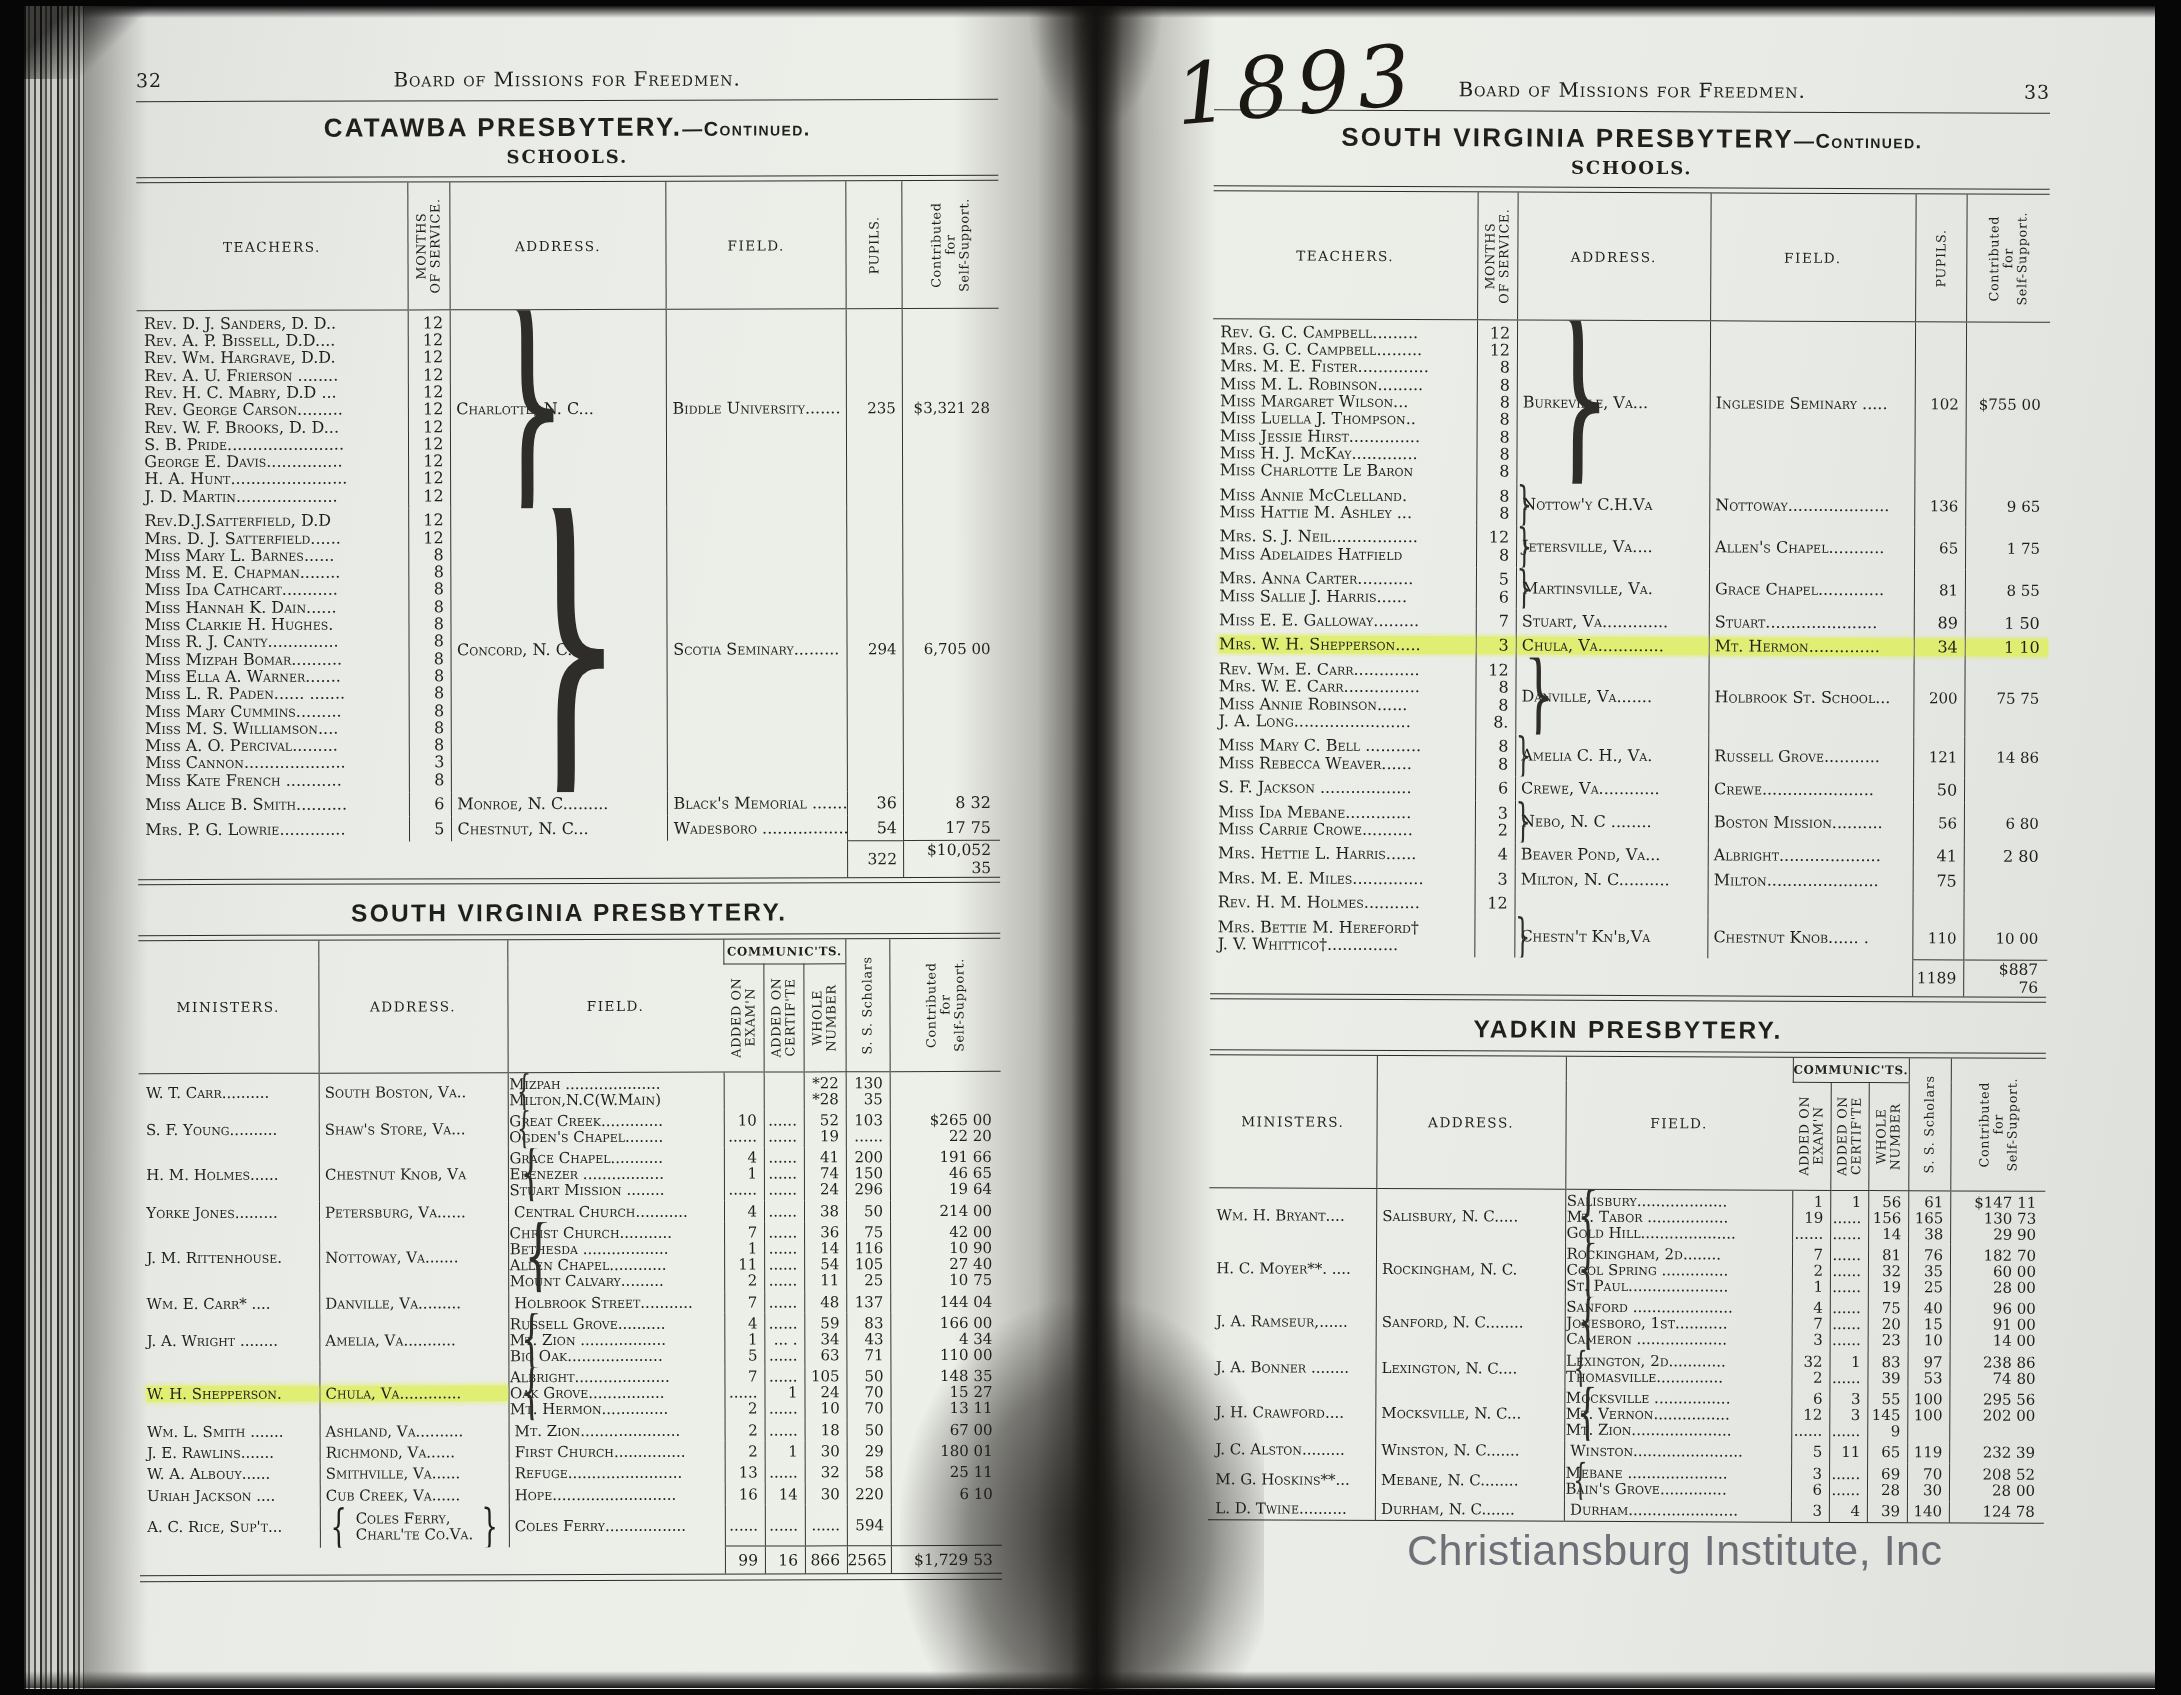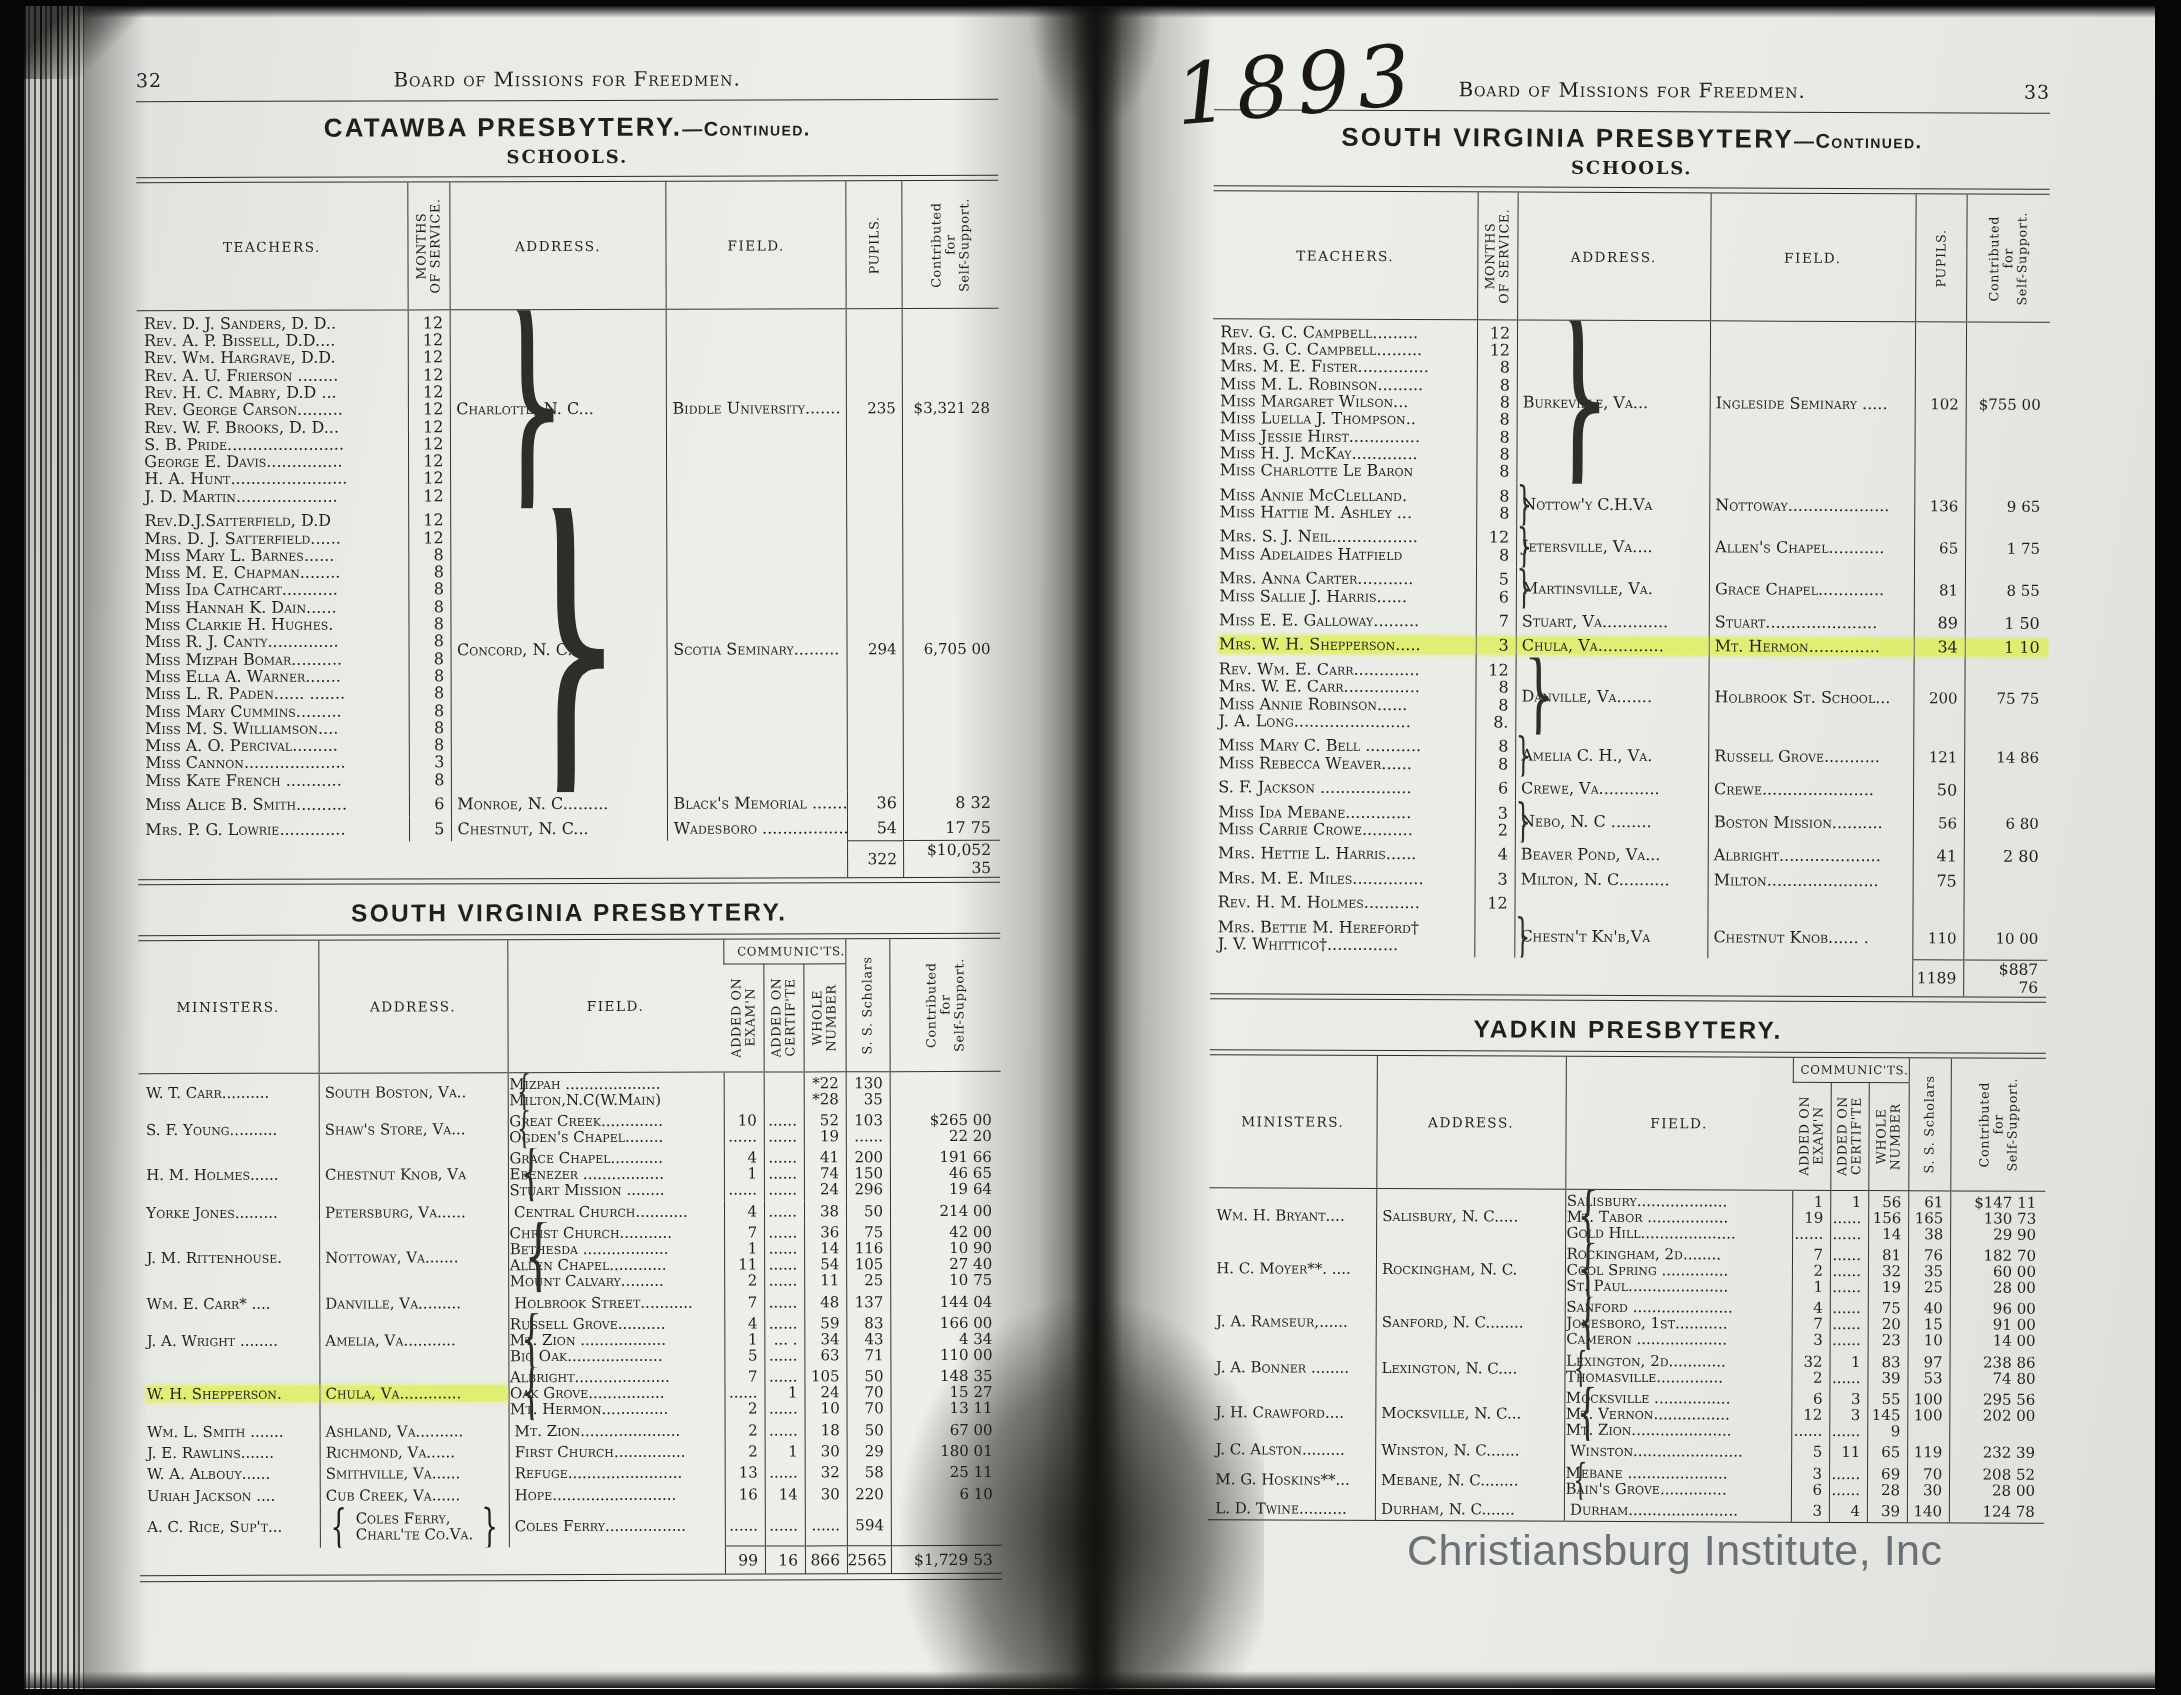--- a/index.html
+++ b/index.html
@@ -48,21 +48,21 @@
   .sgl{border-top:1.5px solid #2c2b29;}
 
   table{border-collapse:collapse;table-layout:fixed;width:100%;}
   td,th{padding:0;vertical-align:middle;overflow:hidden;}
   .schools td+td,.schools th+th,.mins td+td,.mins th+th{border-left:1px solid #33322f;}
   thead th{border-bottom:1px solid #33322f;font-weight:400;}
   .th-hz{font-size:13.6px;letter-spacing:1.5px;text-align:center;font-variant:small-caps;}
   .schools thead th{height:127px;}
   .vert{writing-mode:vertical-rl;transform:rotate(180deg);white-space:pre-line;font-size:12.7px;
         letter-spacing:0.7px;line-height:14px;margin:0 auto;text-align:center;}
-  .th-comm{height:23.6px;font-size:11.8px;letter-spacing:0.7px;text-align:right;}
+  .th-comm{height:23.6px;font-size:11.8px;letter-spacing:0.7px;text-align:center;font-weight:bold;}
   .mins .vsub{height:107px;}
 
   .ln{white-space:nowrap;}
   .lh19 .ln{line-height:17.3px;font-size:16px;}
   .lh17 .ln{line-height:16px;font-size:15px;}
   .num{text-align:right;padding-right:6.4px;font-size:15px;}
   .numc{text-align:right;padding-right:9px;}
   .grp>td{padding-top:3.6px;padding-bottom:3.6px;position:relative;}
   .mins .grp>td{padding-top:2.7px;padding-bottom:2.7px;}
   .mid{text-align:left;padding-left:5.5px;}

